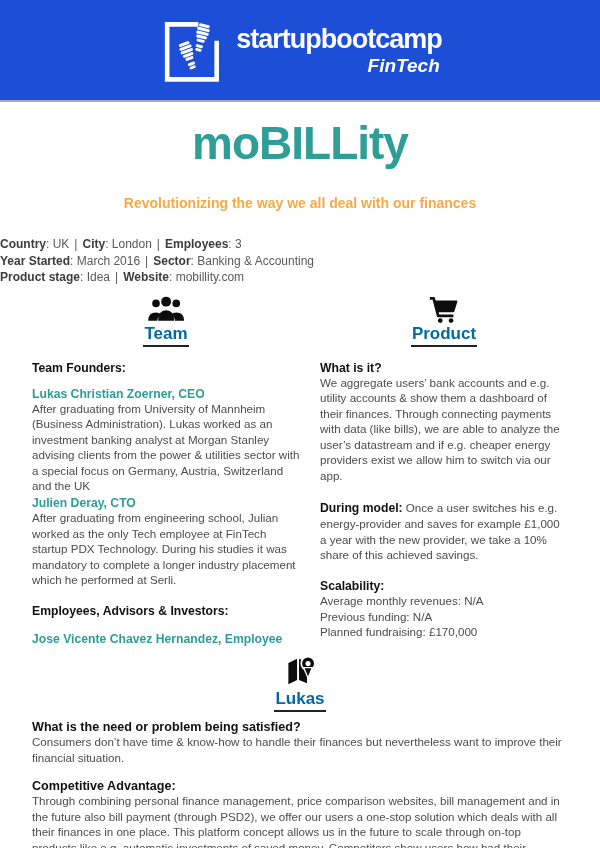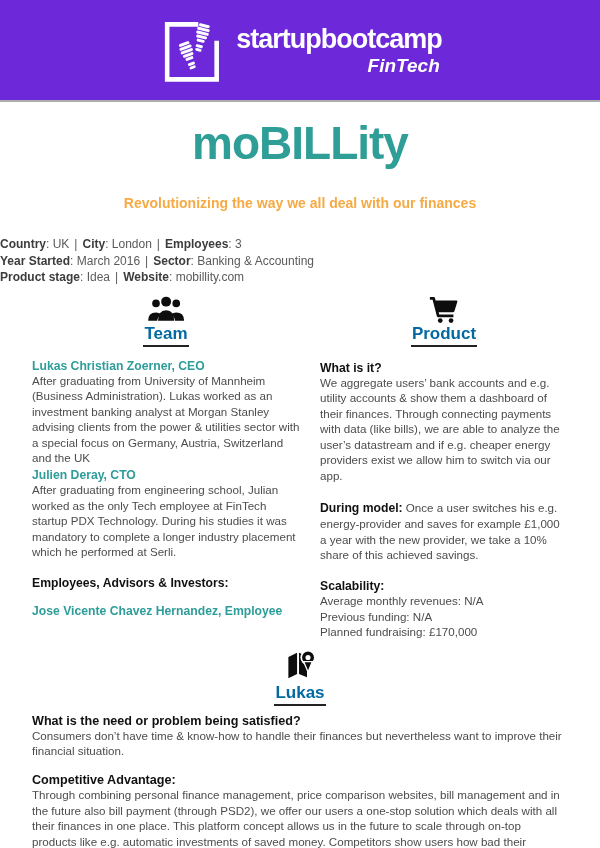--- a/index.html
+++ b/index.html
@@ -3,21 +3,21 @@
 <meta charset="utf-8">
 <style>
   html,body{margin:0;padding:0;background:#fff;}
   .page{
     width:600px;height:848px;background:#ffffff;overflow:hidden;
     font-family:"Liberation Sans","DejaVu Sans",sans-serif;
     color:#4c4c4c;position:relative;
   }
   
   .header-bar{
-    height:100px;background:#6d28d9;border-bottom:2px solid #adadad;
+    height:100px;background:#1d4ed8;border-bottom:2px solid #adadad;
     display:flex;align-items:center;justify-content:center;gap:12px;
   }
   .logo-box{width:66px;height:72px;flex:0 0 auto;}
   .brand-text{color:#fff;line-height:1;}
   .brand-name{font-size:27px;font-weight:bold;letter-spacing:-1px;}
   .brand-sub{font-size:19px;font-weight:bold;font-style:italic;text-align:right;margin-top:3px;padding-right:2px;}
   
   .hero-title{
     margin-top:16px;text-align:center;font-size:46px;font-weight:bold;
     color:#2e9e96;letter-spacing:-1px;line-height:50px;
@@ -97,20 +97,21 @@
           <circle cx="8" cy="6.6" r="3.4"></circle>
           <circle cx="26" cy="6.6" r="3.4"></circle>
           <circle cx="17" cy="5" r="4.4"></circle>
           <path d="M1 22 Q1 14.6 8 14.6 Q10.8 14.6 12.6 16.2 Q9.4 18.6 9.1 22 Z"></path>
           <path d="M33 22 Q33 14.6 26 14.6 Q23.2 14.6 21.4 16.2 Q24.6 18.6 24.9 22 Z"></path>
           <path d="M9.8 22 Q9.8 12.6 17 12.6 Q24.2 12.6 24.2 22 Z"></path>
         </svg>
         <br>
         <span class="sec-title">Team</span>
       </div>
+      <div class="sub-head mt14">Team Founders:</div>
       <div class="person-name mt12">Lukas Christian Zoerner, CEO</div>
       <div class="body-txt">After graduating from University of Mannheim (Business Administration). Lukas worked as an investment banking analyst at Morgan Stanley advising clients from the power &amp; utilities sector with a special focus on Germany, Austria, Switzerland and the UK</div>
       <div class="person-name mt2">Julien Deray, CTO</div>
       <div class="body-txt">After graduating from engineering school, Julian worked as the only Tech employee at FinTech startup PDX Technology. During his studies it was mandatory to complete a longer industry placement which he performed at Serli.</div>
       <div class="sub-head mt16">Employees, Advisors &amp; Investors:</div>
       <div class="person-name mt14">Jose Vicente Chavez Hernandez, Employee</div>
     </div>
 
     <div class="col-gap"></div>
 

